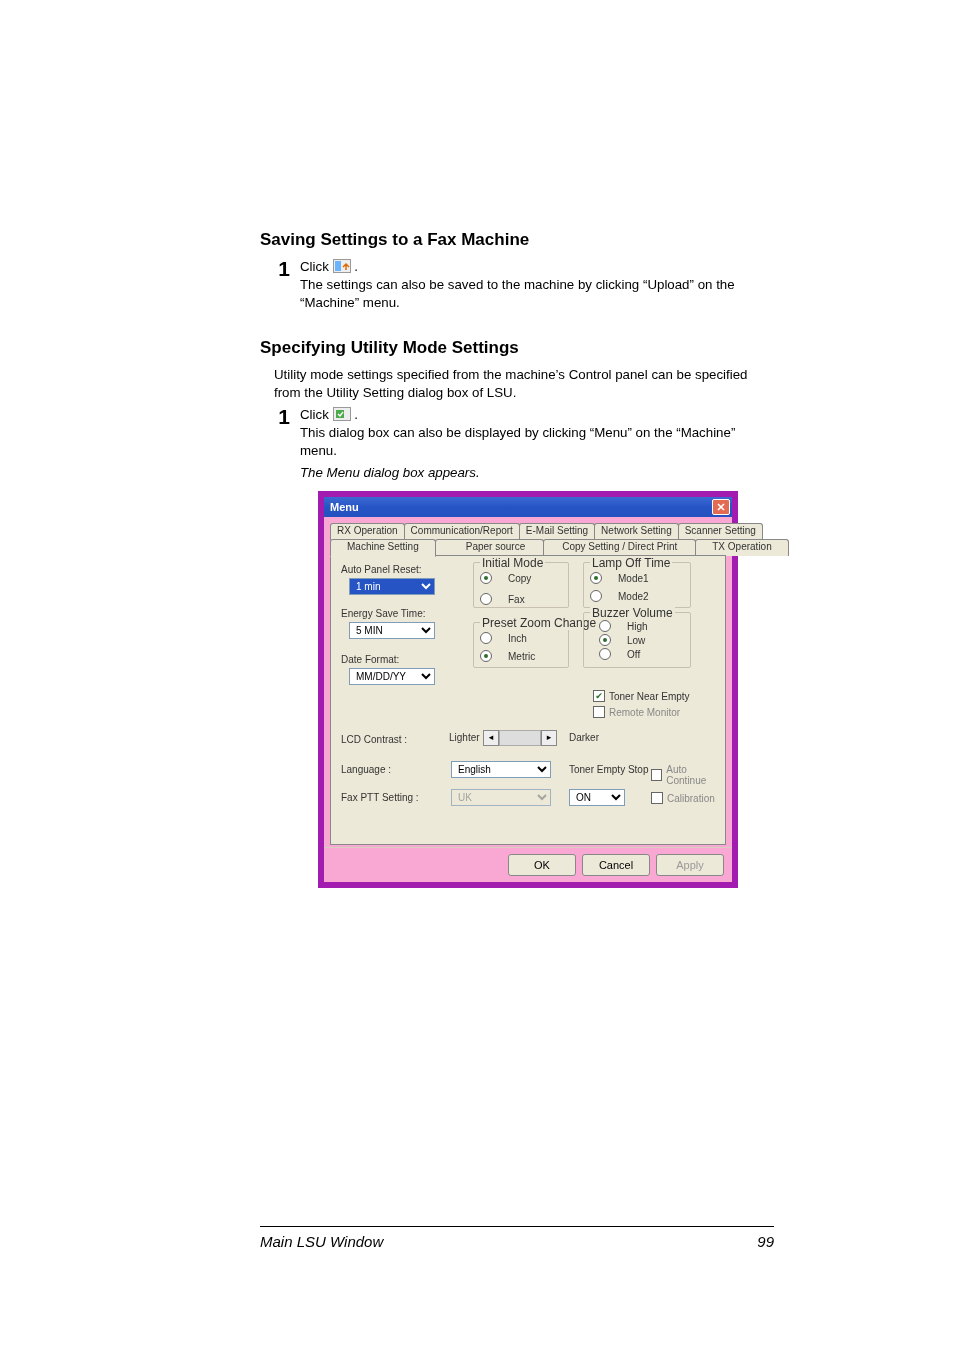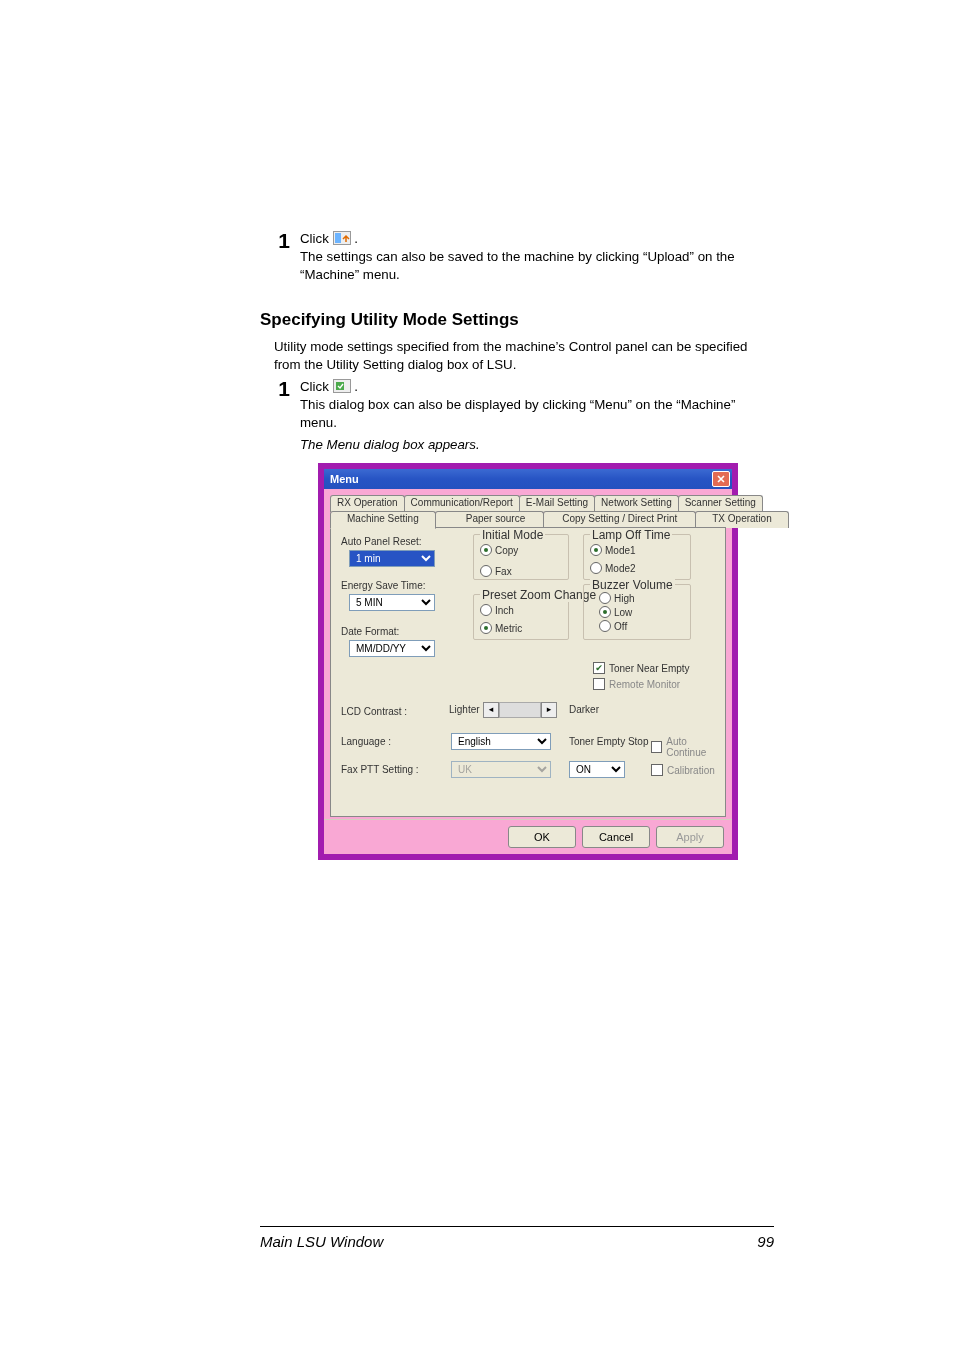--- a/index.html
+++ b/index.html
@@ -156,21 +156,21 @@
     font-size: 10px;
     height: 17px;
     box-sizing: border-box;
     padding: 0 0 0 2px;
   }
   .combo.disabled {
     background: #ece9d8;
     color: #888;
   }
   .radio {
-    display: flex; align-items: center; gap: 3px;
+    display: flex; align-items: center; gap: 16px;
     font-size: 10px; color: #333;
   }
   .radio-mark {
     width: 10px; height: 10px; border: 1px solid #666; border-radius: 50%;
     display: inline-flex; align-items: center; justify-content: center;
     background: #fff;
   }
   .radio-mark.on::after {
     content: ""; width: 4px; height: 4px; background: #2c6e2c; border-radius: 50%;
   }
@@ -218,20 +218,21 @@
   }
   .footer .pg {
     font-style: italic;
   }
 </style>
 </head>
 <body>
 
 <div class="page">
 
+  <h2 class="section">Saving Settings to a Fax Machine</h2>
   <div class="step-row">
     <div class="step-num">1</div>
     <div class="step-body">
       <span>Click </span>
       <span class="toolbar-icon">
         <svg viewBox="0 0 18 14" width="18" height="14">
           <rect x="0.5" y="0.5" width="17" height="13" fill="#eee" stroke="#999"></rect>
           <rect x="2" y="2" width="6" height="10" fill="#6cb4ff"></rect>
           <path d="M10 8 l3 -3 l3 3 M13 5 v6" stroke="#e06a00" stroke-width="1.5" fill="none"></path>
         </svg>

